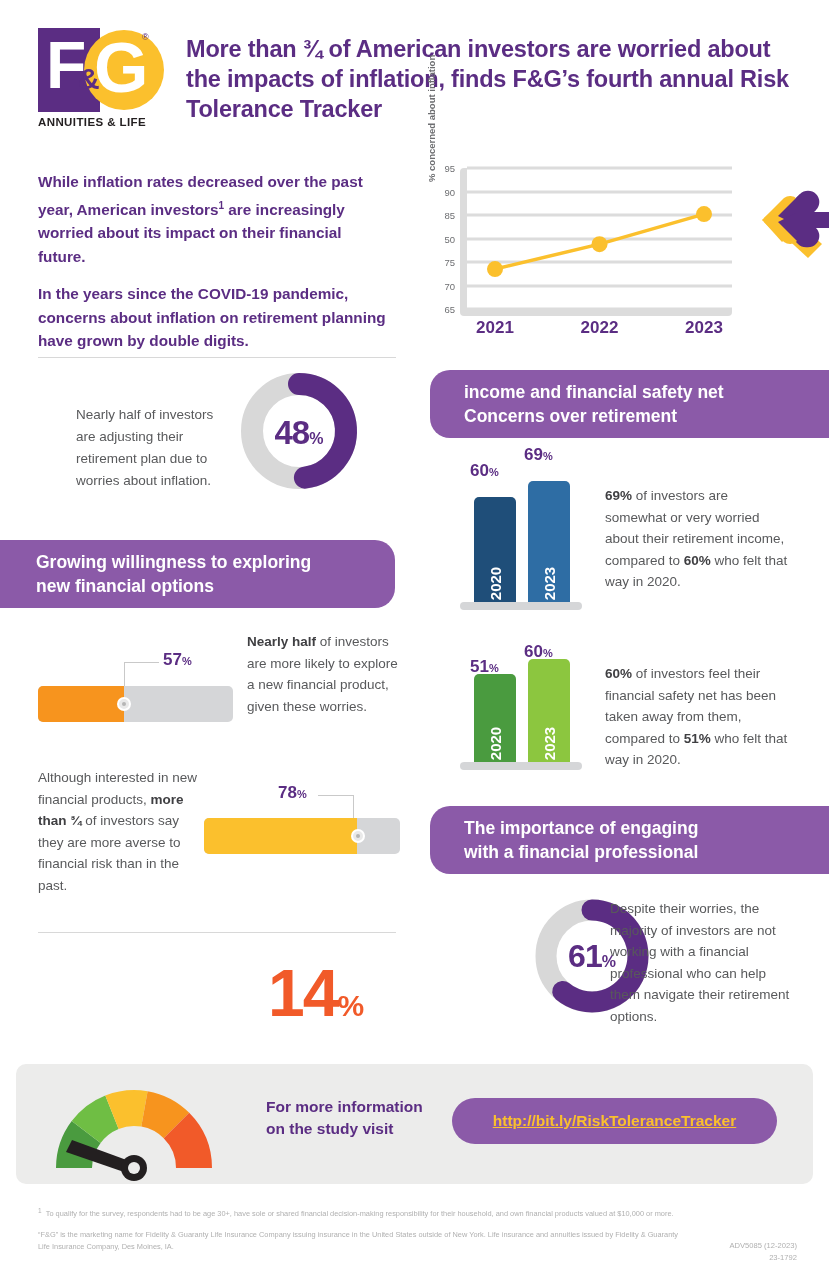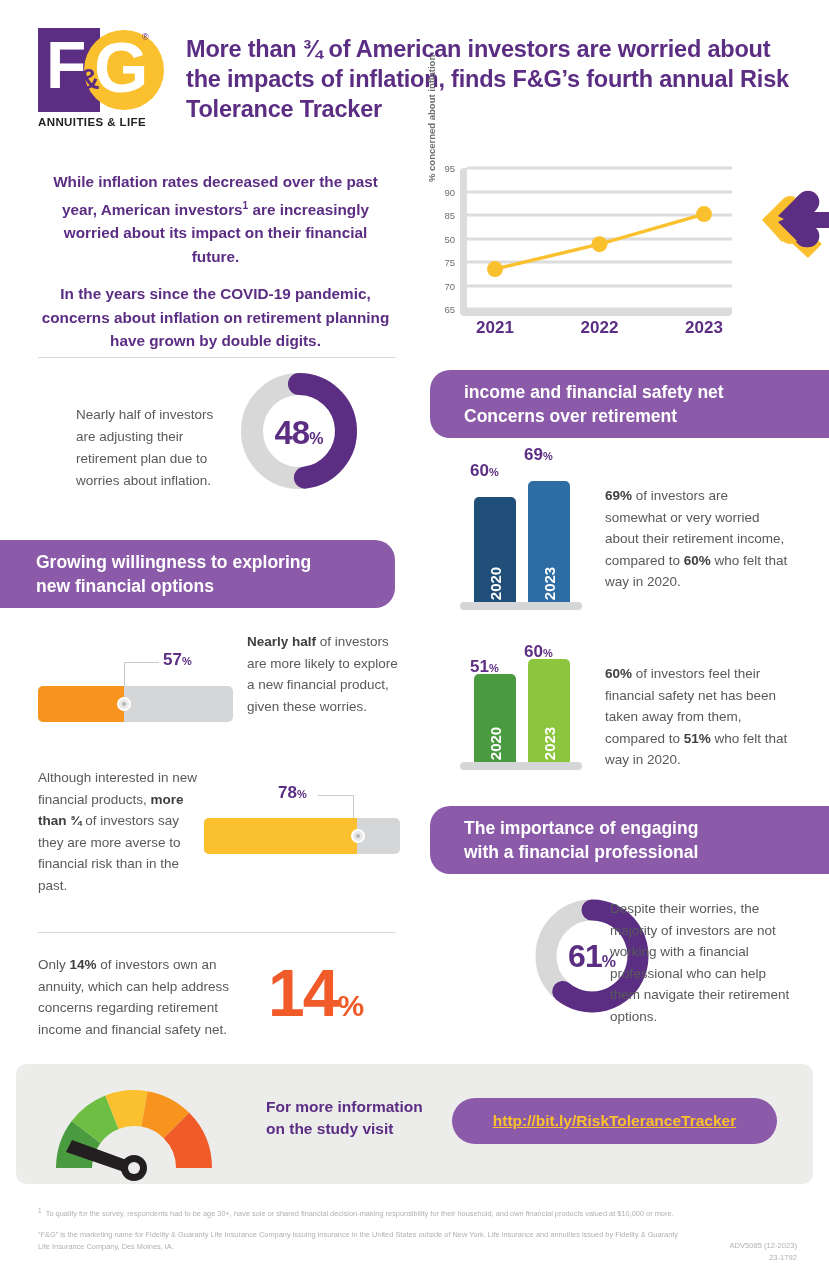--- a/index.html
+++ b/index.html
@@ -23,21 +23,21 @@
   .logo-r{position:absolute;left:104px;top:4px;font-size:9px;color:#5b2d83;}
   .logo-tag{position:absolute;left:0;top:88px;width:112px;font-size:11.5px;font-weight:bold;letter-spacing:0.4px;color:#231f20;}
   .headline{
     position:absolute;left:186px;top:34px;width:620px;
     font-size:23.5px;line-height:30px;font-weight:bold;color:#5b2d83;
     letter-spacing:-0.2px;
   }
 
   
   .intro{position:absolute;left:38px;top:170px;width:355px;color:#5b2d83;
-    font-size:15.3px;line-height:23.5px;font-weight:bold;text-align:center;}
+    font-size:15.3px;line-height:23.5px;font-weight:bold;}
   .intro p{margin:0 0 14px 0;}
   .intro sup{font-size:10px;vertical-align:super;}
 
   
   .chartbox{position:absolute;left:428px;top:168px;width:310px;height:172px;}
   .ylab{
     position:absolute;left:-2px;top:14px;width:140px;
     transform:rotate(-90deg);transform-origin:0 0;
     font-size:9.5px;font-weight:bold;color:#6d6e71;
     text-align:left;white-space:nowrap;
@@ -238,23 +238,20 @@
   </div>
   <div class="leader" style="left:318px;top:795px;width:36px;border-width:0 0 1.5px 0;"></div>
   <div class="leader" style="left:353px;top:795px;height:24px;border-width:0 0 0 1.5px;"></div>
   <div class="slider" style="left:204px;top:818px;width:196px;">
     <div class="slider-fill" style="width:153px;background:#fbc02d;"></div>
     <div class="knob" style="left:147px;"></div>
   </div>
 
   <div class="rule" style="left:38px;top:932px;width:358px;"></div>
 
-  <div class="body-txt" style="left:38px;top:954px;width:220px;">
-    <span>Only </span><b>14%</b><span> of investors own an annuity, which can help address concerns regarding retirement income and financial safety net.</span>
-  </div>
   <div class="big14">
     <span>14</span><span class="pc">%</span>
   </div>
 
   <div class="banner banner-right1">
     <div>
       <div>income and financial safety net</div>
       <div>Concerns over retirement</div>
     </div>
   </div>

